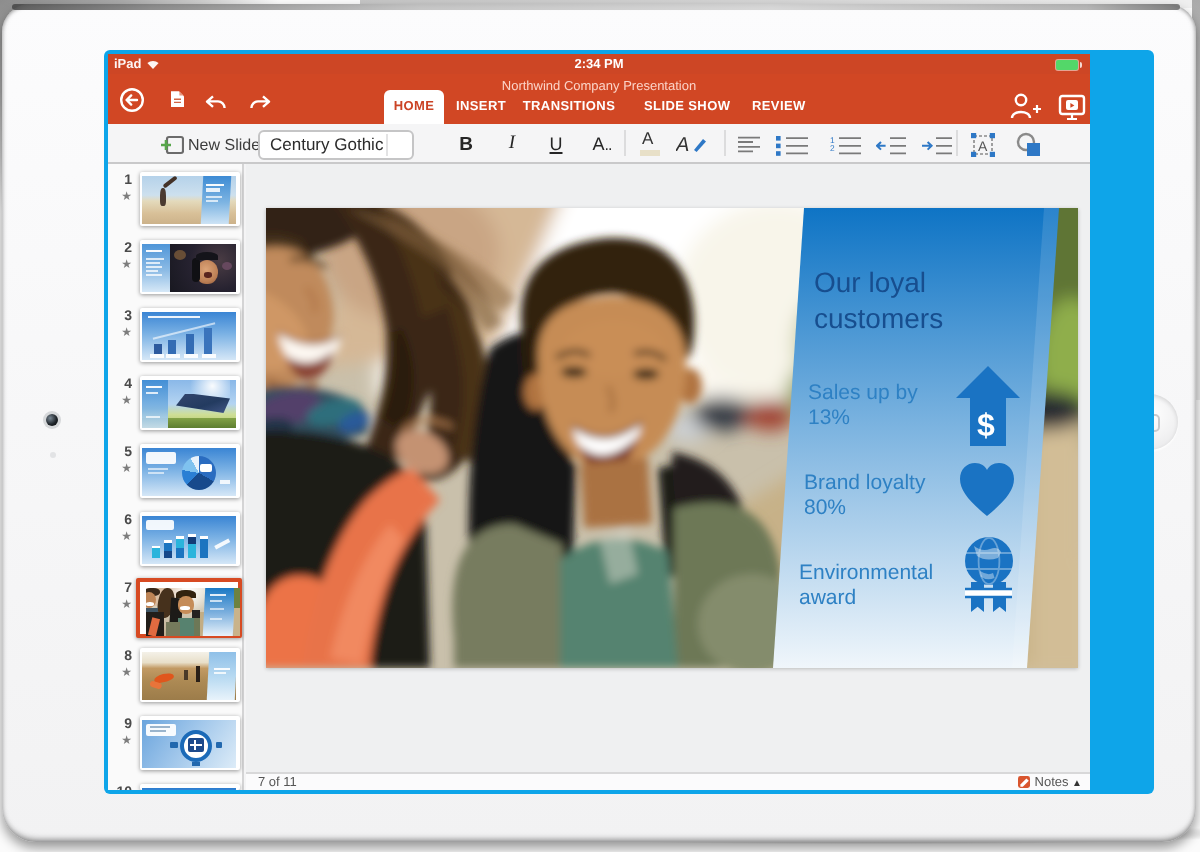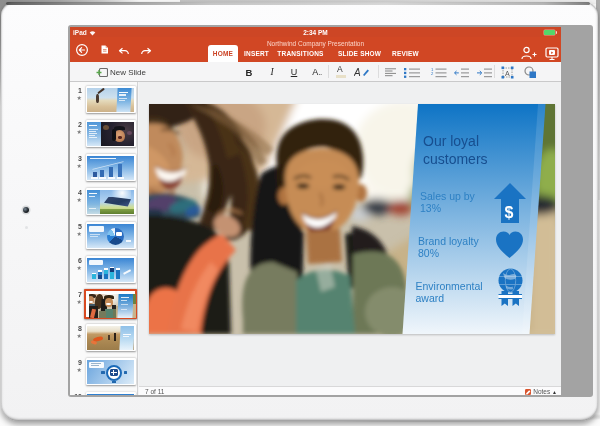--- a/index.html
+++ b/index.html
@@ -32,21 +32,21 @@
   background:linear-gradient(90deg,#454545,#7a7a7a 12%,#bdbdbd 35%,#d2d2d2 65%,#aaaaaa 92%,#6a6a6a 100%); opacity:.85;
 }
 .camera { position:absolute; left:23px; top:207px; width:6px; height:6px; border-radius:50%;
   background:radial-gradient(circle at 35% 35%, #7a8894 0%, #20262c 55%, #000 100%);
   box-shadow:0 0 0 1.5px rgba(210,212,214,.9); }
 .camdot2 { position:absolute; left:24.5px; top:226px; width:3px; height:3px; border-radius:50%; background:#e2e3e5; }
 .homebtn { position:absolute; left:561px; top:197px; width:28px; height:28px; border-radius:50%;
   background:radial-gradient(circle at 50% 35%, #ffffff 0%, #f2f2f3 55%, #e4e4e6 100%);
   box-shadow:inset 0 1px 2px rgba(0,0,0,.12), 0 1px 1px rgba(255,255,255,.8); }
 .homesq { position:absolute; left:9.5px; top:9.5px; width:9px; height:9px; border:1.5px solid #c9cacd; border-radius:2.5px; }
-.screen { position:absolute; left:52px; top:25px; width:525px; height:372px; background:#a3a3a3; border-radius:3px;margin-left:16px; }
+.screen { position:absolute; left:52px; top:25px; width:525px; height:372px; background:#0ea5e9; border-radius:3px; }
 .inner { position:absolute; left:2px; top:2px; width:491px; height:368px; background:#f4f4f5; overflow:hidden; }
 
 
 .status { position:absolute; left:0; top:0; width:491px; height:10px; background:#cd4625; color:#fff; }
 .status .lft { position:absolute; left:3px; top:1.5px; font-size:6.5px; font-weight:700; color:rgba(255,255,255,.95); }
 .status .ctr { position:absolute; left:0; right:0; top:1.5px; text-align:center; font-size:6.5px; font-weight:700; }
 .batt { position:absolute; right:6px; top:3px; width:11px; height:4.5px; background:#53d769; border-radius:1px; box-shadow:0 0 0 .5px rgba(255,255,255,.5); }
 .batt:after { content:""; position:absolute; right:-2px; top:1px; width:1.5px; height:2.5px; background:#fff; border-radius:0 1px 1px 0; opacity:.8; }
 
 
@@ -129,20 +129,21 @@
       <path d="M32 12 v2 M29.5 14.5 h5" stroke="#fff" stroke-width="1.1"></path>
     </svg>
   </div>
 
   <div class="toolbar">
     <svg class="abs" style="left:26px; top:5px;" width="12" height="11" viewBox="0 0 12 11">
       <rect x="3.5" y="1.5" width="8" height="8" rx="1" fill="none" stroke="#6b6b6b" stroke-width="1.1"></rect>
       <path d="M0.5 5.5 h5 M3 3 v5" stroke="#57a64a" stroke-width="1.3"></path>
     </svg>
     <div class="abs" style="left:40px; top:5.5px; font-size:8px; color:#3c3c3c;">New Slide</div>
+    <div class="fontbox">Century Gothic<div class="fs"></div></div>
     <div class="ticon" style="left:173px; width:12px; font-size:9.5px; font-weight:700; color:#262626;">B</div>
     <div class="ticon" style="left:196px; width:12px; font-size:9.5px; font-style:italic; font-family:'Liberation Serif',serif; color:#262626;">I</div>
     <div class="ticon" style="left:218px; width:12px; font-size:9px; text-decoration:underline; color:#262626;">U</div>
     <div class="ticon" style="left:239px; width:16px; font-size:9px; color:#262626;">A<span style="font-size:8px;letter-spacing:-.5px">..</span></div>
     <div class="tsep" style="left:258px;"></div>
     <div class="abs" style="left:267px; top:2px; font-size:8.5px; color:#333;">A</div>
     <div class="abs" style="left:266px; top:13px; width:10px; height:3px; background:#e8e0c8;"></div>
     <svg class="abs" style="left:284px; top:3px;" width="16" height="14" viewBox="0 0 16 14">
       <text x="0" y="10.5" font-size="10" font-style="italic" font-family="Liberation Sans" fill="#333">A</text>
       <path d="M9 10 l4.5 -5.5 l1.5 1.2 -4.7 5.3 z" fill="#2e78c6"></path>

